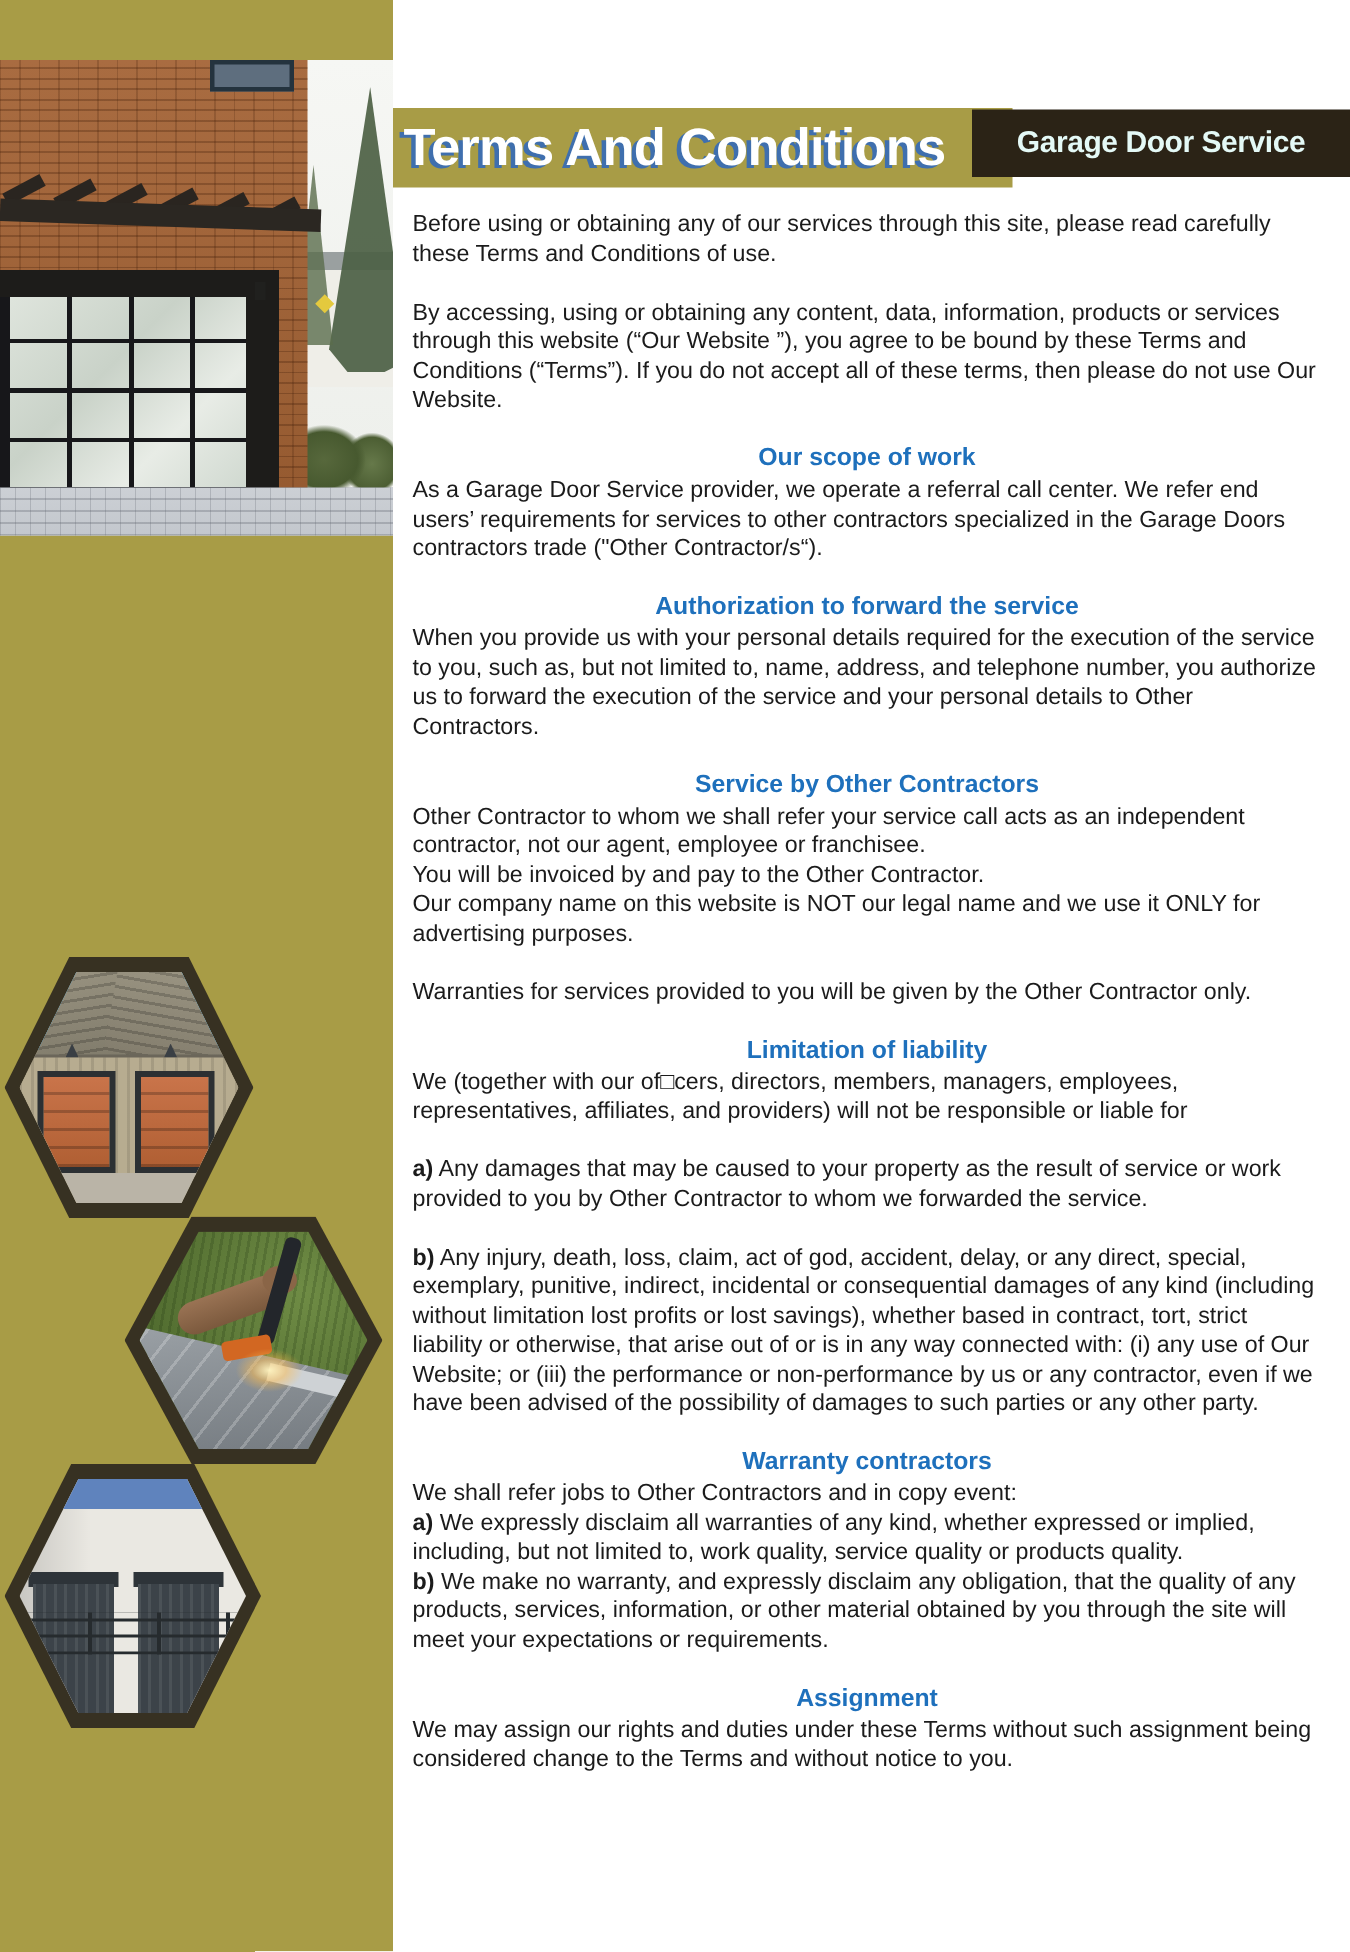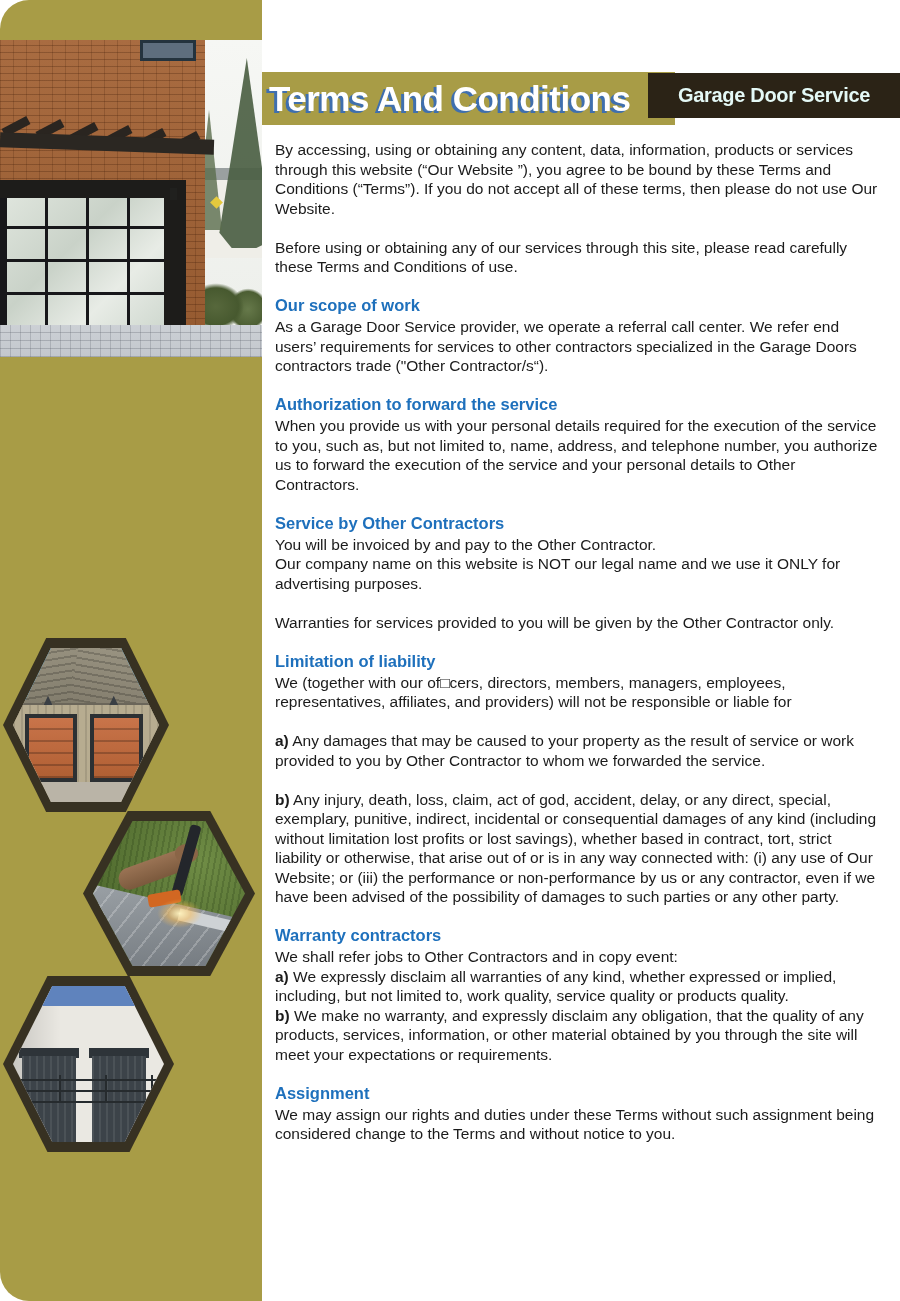--- a/index.html
+++ b/index.html
@@ -1,17 +1,17 @@
 <!DOCTYPE html>
 <html><head>
 <meta charset="utf-8">
 <style>
   html,body{margin:0;padding:0;background:#ffffff;}
   .page{position:relative;width:900px;height:1301px;background:#ffffff;overflow:hidden;
-        font-family:"Liberation Sans",sans-serif;color:#1b1b1b;border-radius:29px;}
+        font-family:"Liberation Sans",sans-serif;color:#1b1b1b;}
 
   
   .sidebar{position:absolute;left:0;top:0;width:262px;height:1301px;background:#a89c46;}
 
   
   .photo{position:absolute;left:0;top:40px;width:262px;height:317px;overflow:hidden;background:#f3f4f1;}
   .ph-sky{position:absolute;left:150px;top:0;width:112px;height:260px;background:linear-gradient(#f6f7f4,#eef0ec);}
   .ph-neighbor{position:absolute;left:196px;top:128px;width:66px;height:78px;background:#efeee8;border-top:12px solid #9aa0a0;}
   .ph-tree{position:absolute;left:216px;top:18px;width:56px;height:190px;background:#4c5f44;
            clip-path:polygon(55% 0,100% 96%,72% 100%,28% 100%,6% 92%);opacity:.92;}
@@ -96,21 +96,21 @@
   .title-text{font-size:35px;font-weight:bold;color:#ffffff;letter-spacing:-0.5px;white-space:nowrap;
               padding-left:7px;text-shadow:-3px 2px 0 #3f6fae;}
   .brand-box{position:absolute;left:648px;top:73px;width:252px;height:45px;background:#2b2316;
              display:flex;align-items:center;justify-content:center;}
   .brand-text{font-size:20px;font-weight:bold;color:#e4f9f6;letter-spacing:-0.3px;white-space:nowrap;}
 
   
   .content{position:absolute;left:275px;top:140px;width:606px;font-size:15.5px;line-height:19.5px;}
   .content p{margin:0 0 19.5px 0;}
   .content p.tight{margin:0;}
-  .content h3{margin:1px 0 2px 0;font-size:16.5px;line-height:19px;color:#1e70bc;font-weight:bold;}
+  .content h3{margin:1px 0 2px 0;font-size:16.5px;line-height:19px;color:#1e70bc;font-weight:bold;text-align:center;}
 </style>
 </head>
 <body>
 
 <div class="page">
 
   <div class="sidebar">
 
     <div class="photo">
       <div class="ph-sky"></div>
@@ -180,30 +180,31 @@
   </div>
 
   <div class="title-band">
     <span class="title-text">Terms And Conditions</span>
   </div>
   <div class="brand-box">
     <span class="brand-text">Garage Door Service</span>
   </div>
 
   <div class="content">
+    <p>Before using or obtaining any of our services through this site, please read carefully these Terms and Conditions of use.</p>
     <p>By accessing, using or obtaining any content, data, information, products or services through this website (“Our Website ”), you agree to be bound by these Terms and Conditions (“Terms”). If you do not accept all of these terms, then please do not use Our Website.</p>
-    <p>Before using or obtaining any of our services through this site, please read carefully these Terms and Conditions of use.</p>
 
     <h3>Our scope of work</h3>
     <p>As a Garage Door Service provider, we operate a referral call center. We refer end users’ requirements for services to other contractors specialized in the Garage Doors contractors trade ("Other Contractor/s“).</p>
 
     <h3>Authorization to forward the service</h3>
     <p>When you provide us with your personal details required for the execution of the service to you, such as, but not limited to, name, address, and telephone number, you authorize us to forward the execution of the service and your personal details to Other Contractors.</p>
 
     <h3>Service by Other Contractors</h3>
+    <p class="tight">Other Contractor to whom we shall refer your service call acts as an independent contractor, not our agent, employee or franchisee.</p>
     <p class="tight">You will be invoiced by and pay to the Other Contractor.</p>
     <p>Our company name on this website is NOT our legal name and we use it ONLY for advertising purposes.</p>
     <p>Warranties for services provided to you will be given by the Other Contractor only.</p>
 
     <h3>Limitation of liability</h3>
     <p>We (together with our of□cers, directors, members, managers, employees, representatives, affiliates, and providers) will not be responsible or liable for</p>
     <p><b>a)</b> <span>Any damages that may be caused to your property as the result of service or work provided to you by Other Contractor to whom we forwarded the service.</span></p>
     <p><b>b)</b> <span>Any injury, death, loss, claim, act of god, accident, delay, or any direct, special, exemplary, punitive, indirect, incidental or consequential damages of any kind (including without limitation lost profits or lost savings), whether based in contract, tort, strict liability or otherwise, that arise out of or is in any way connected with: (i) any use of Our Website; or (iii) the performance or non-performance by us or any contractor, even if we have been advised of the possibility of damages to such parties or any other party.</span></p>
 
     <h3>Warranty contractors</h3>

